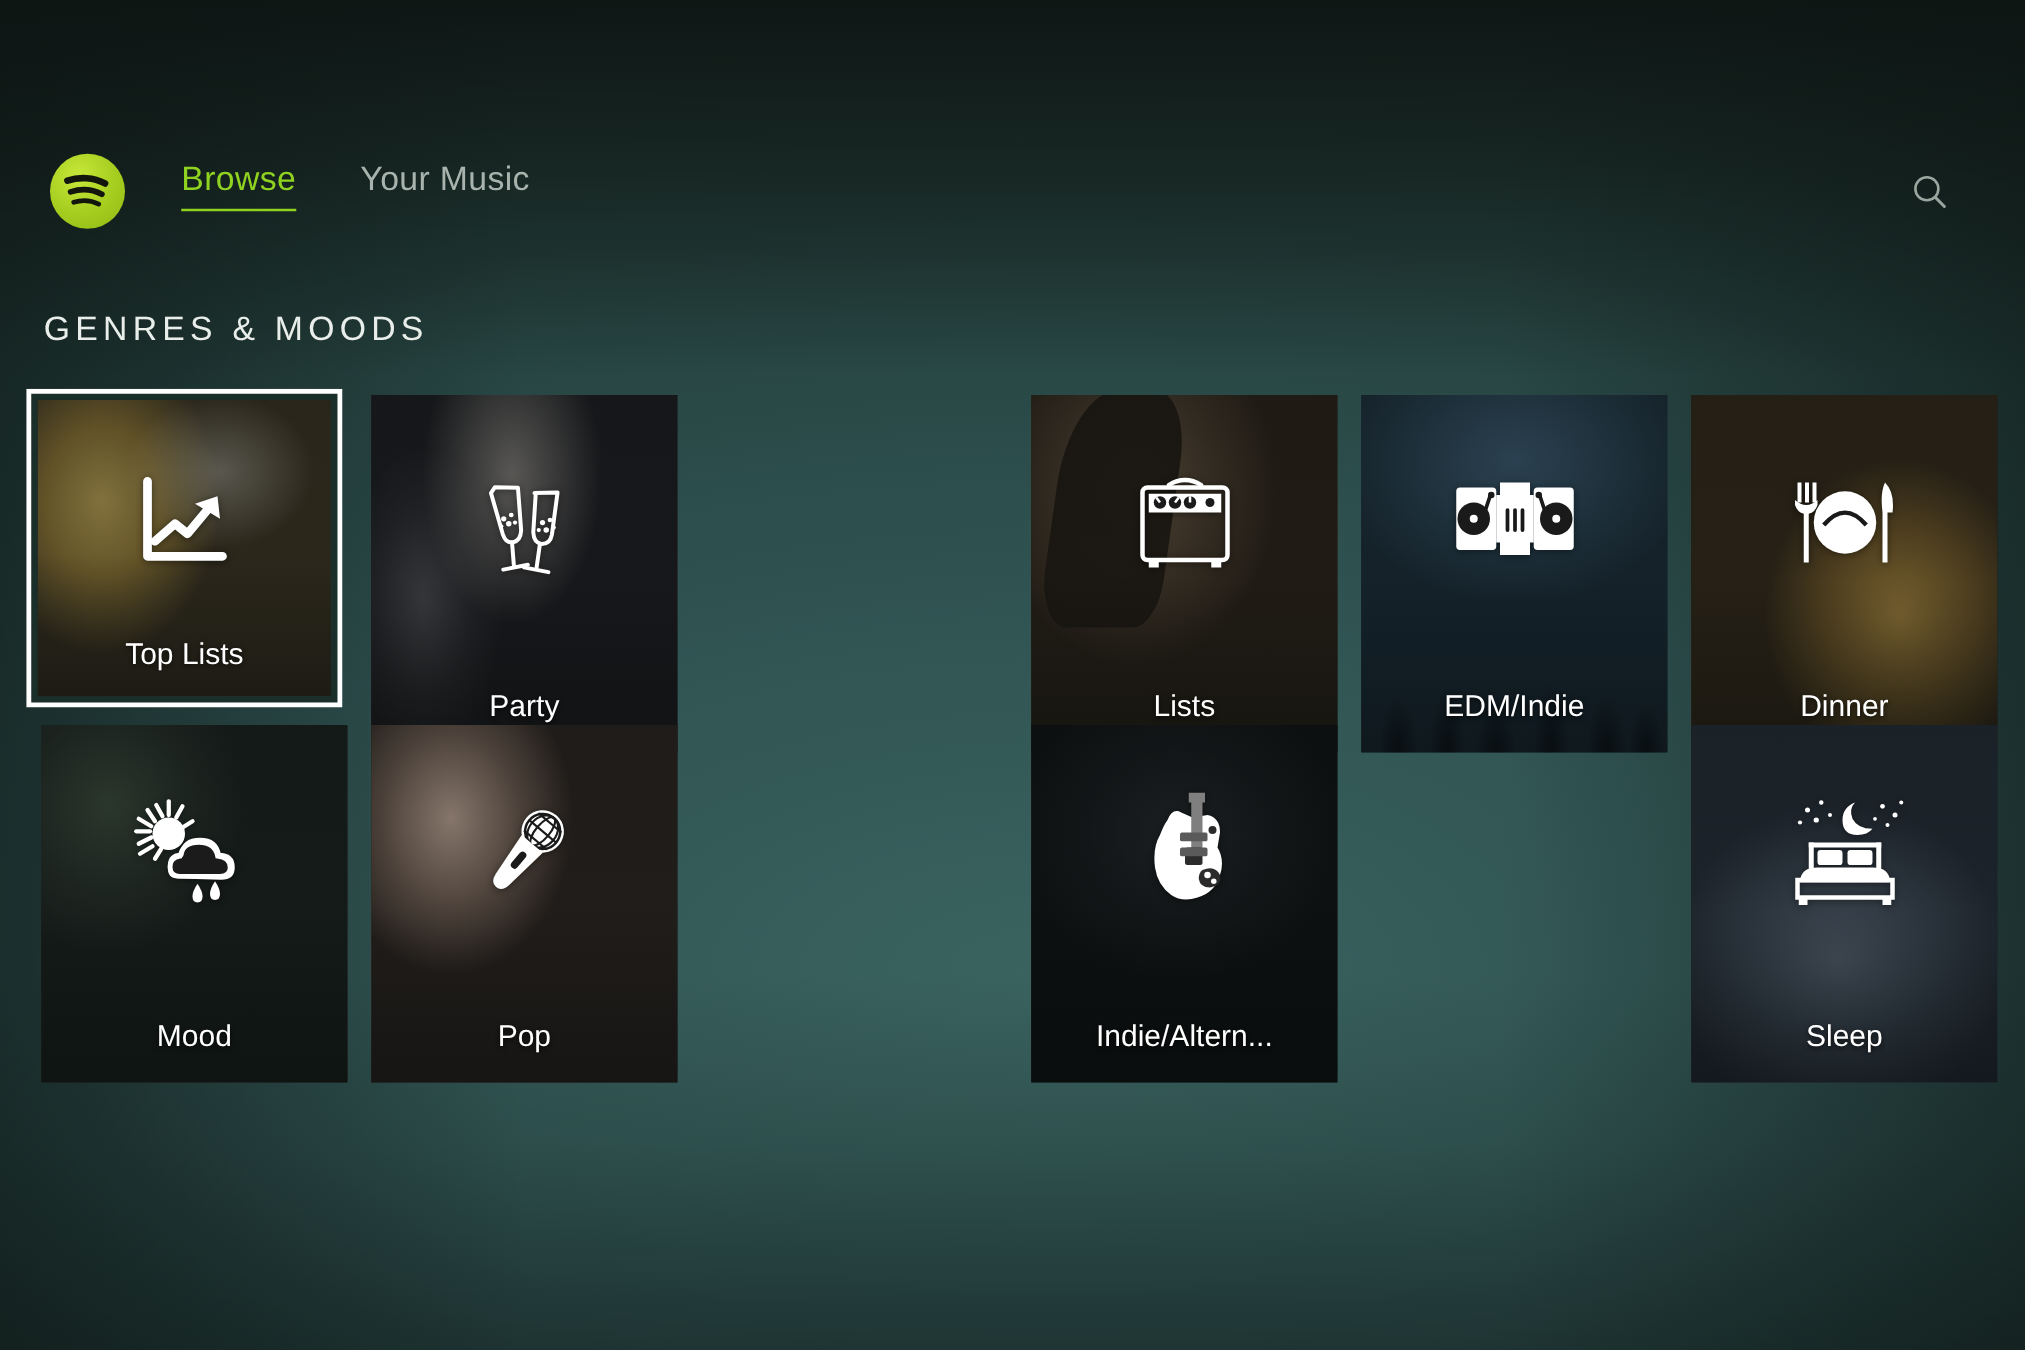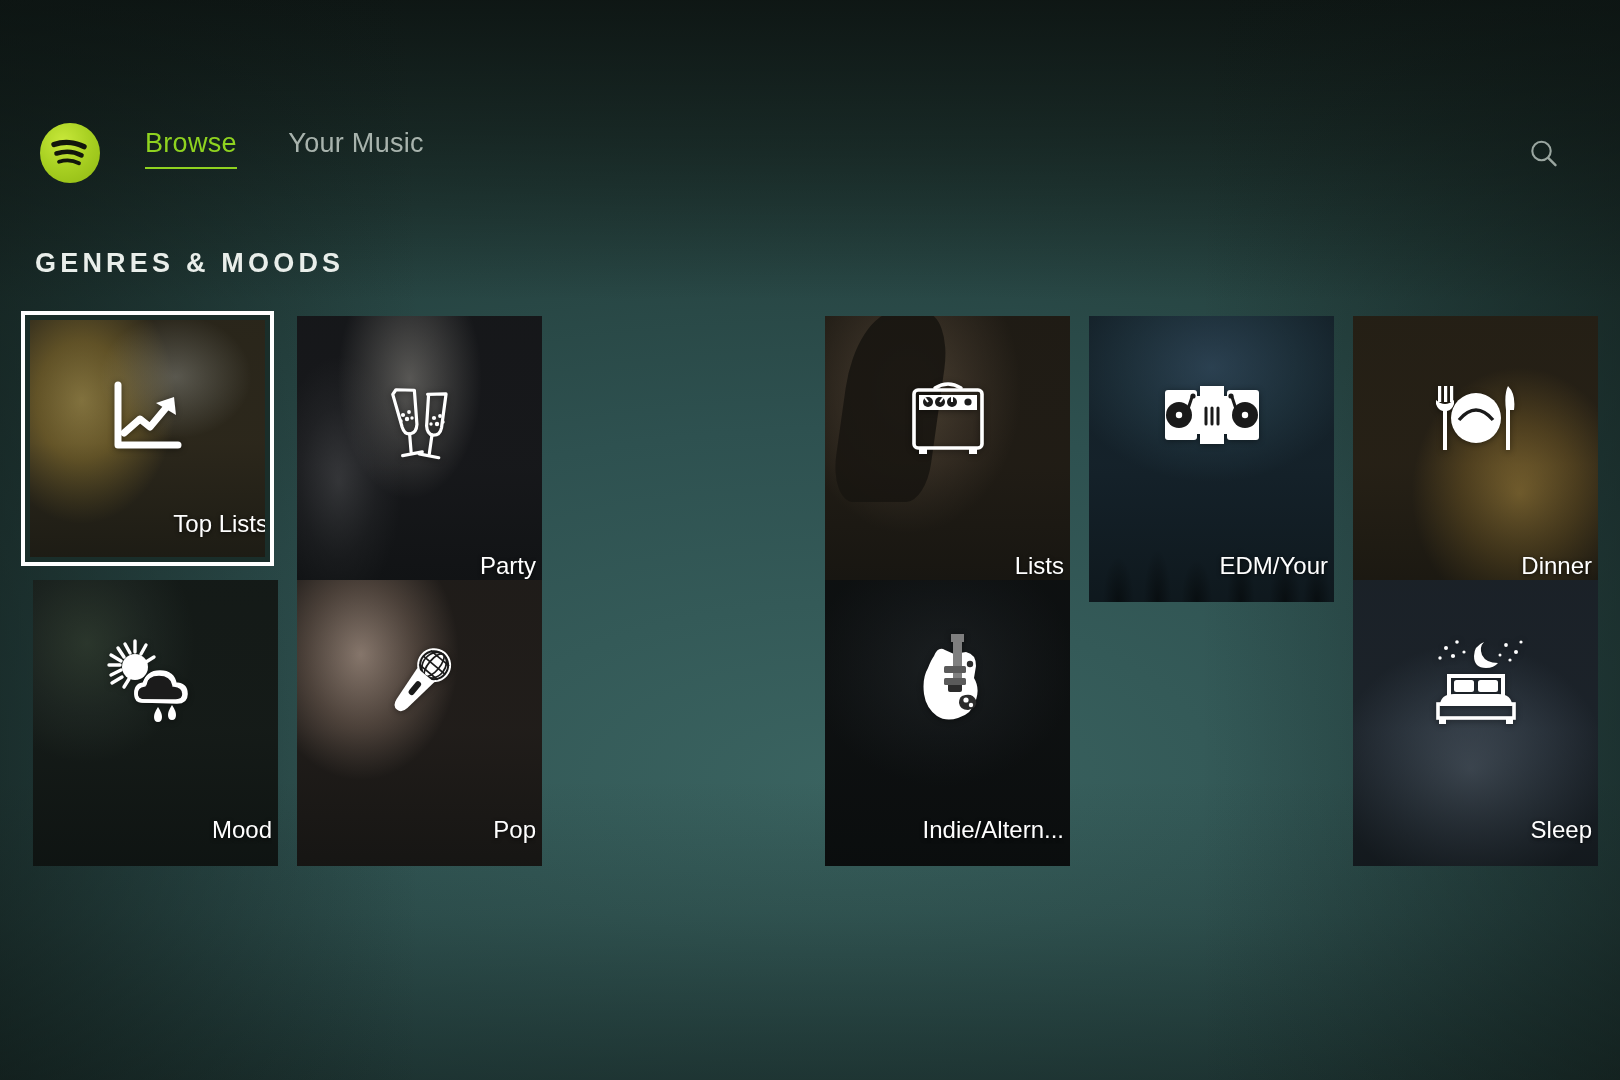--- a/index.html
+++ b/index.html
@@ -62,21 +62,21 @@
   }
 
   #search-btn {
     position:absolute; right:56px; top:110px;
     width:40px; height:40px;
   }
 
   
   #section-title {
     position:absolute; left:35px; top:248px; z-index:5;
-    font-size:27px; letter-spacing:4.2px; color:#e9eeea; font-weight:700;
+    font-size:27px; letter-spacing:4.2px; color:#e9eeea; font-weight:400;
   }
 
   
   #grid { position:absolute; left:0; top:311px; z-index:5; width:1620px; }
   .grid-row { position:relative; height:264px; }
 
   .tile {
     position:absolute; top:5px;
     width:245px; height:286px;
     overflow:hidden;
@@ -87,21 +87,21 @@
     background: linear-gradient(180deg, rgba(8,12,12,.34) 0%, rgba(8,12,12,.30) 52%, rgba(6,10,10,.56) 100%);
   }
   .tile-icon {
     position:absolute; left:0; right:0; top:54px;
     display:flex; align-items:center; justify-content:center;
     height:96px;
   }
   .tile-icon svg { display:block; filter: drop-shadow(0 1px 3px rgba(0,0,0,.45)); }
   .tile-label {
     position:absolute; left:6px; right:6px; bottom:22px;
-    text-align:right; color:#fff; font-size:24px;
+    text-align:center; color:#fff; font-size:24px;
     text-shadow:0 1px 4px rgba(0,0,0,.7);
     white-space:nowrap; overflow:hidden;
   }
 
   
   .tile.selected { top:0; width:253px; height:255px; }
   .tile.selected .sel-ring {
     position:absolute; inset:0;
     border:4px solid #ffffff;
     pointer-events:none; z-index:3;
@@ -381,21 +381,21 @@
           <path d="M70 15 L74 27" stroke="#1a1a1a" stroke-width="3" stroke-linecap="round"></path>
           <path d="M74 27 L78 39" stroke="#1a1a1a" stroke-width="3" stroke-linecap="round"></path>
           <circle cx="69" cy="14" r="2.6" fill="#1a1a1a"></circle>
           <g stroke="#1a1a1a" stroke-width="3" stroke-linecap="round">
             <line x1="44" y1="26" x2="44" y2="42"></line>
             <line x1="50" y1="26" x2="50" y2="42"></line>
             <line x1="56" y1="26" x2="56" y2="42"></line>
           </g>
         </svg>
       </div>
-      <div class="tile-label">EDM/Your</div>
+      <div class="tile-label">EDM/Indie</div>
     </div>
 
     <div class="tile" style="left:1353px">
       <div class="tile-photo">
           <div class="ph ph-dinner"></div>
         </div>
       <div class="tile-scrim"></div>
       <div class="tile-icon">
         <svg width="96" height="84" viewBox="0 0 96 84">
           <circle cx="48" cy="42" r="25" fill="#fff"></circle>

